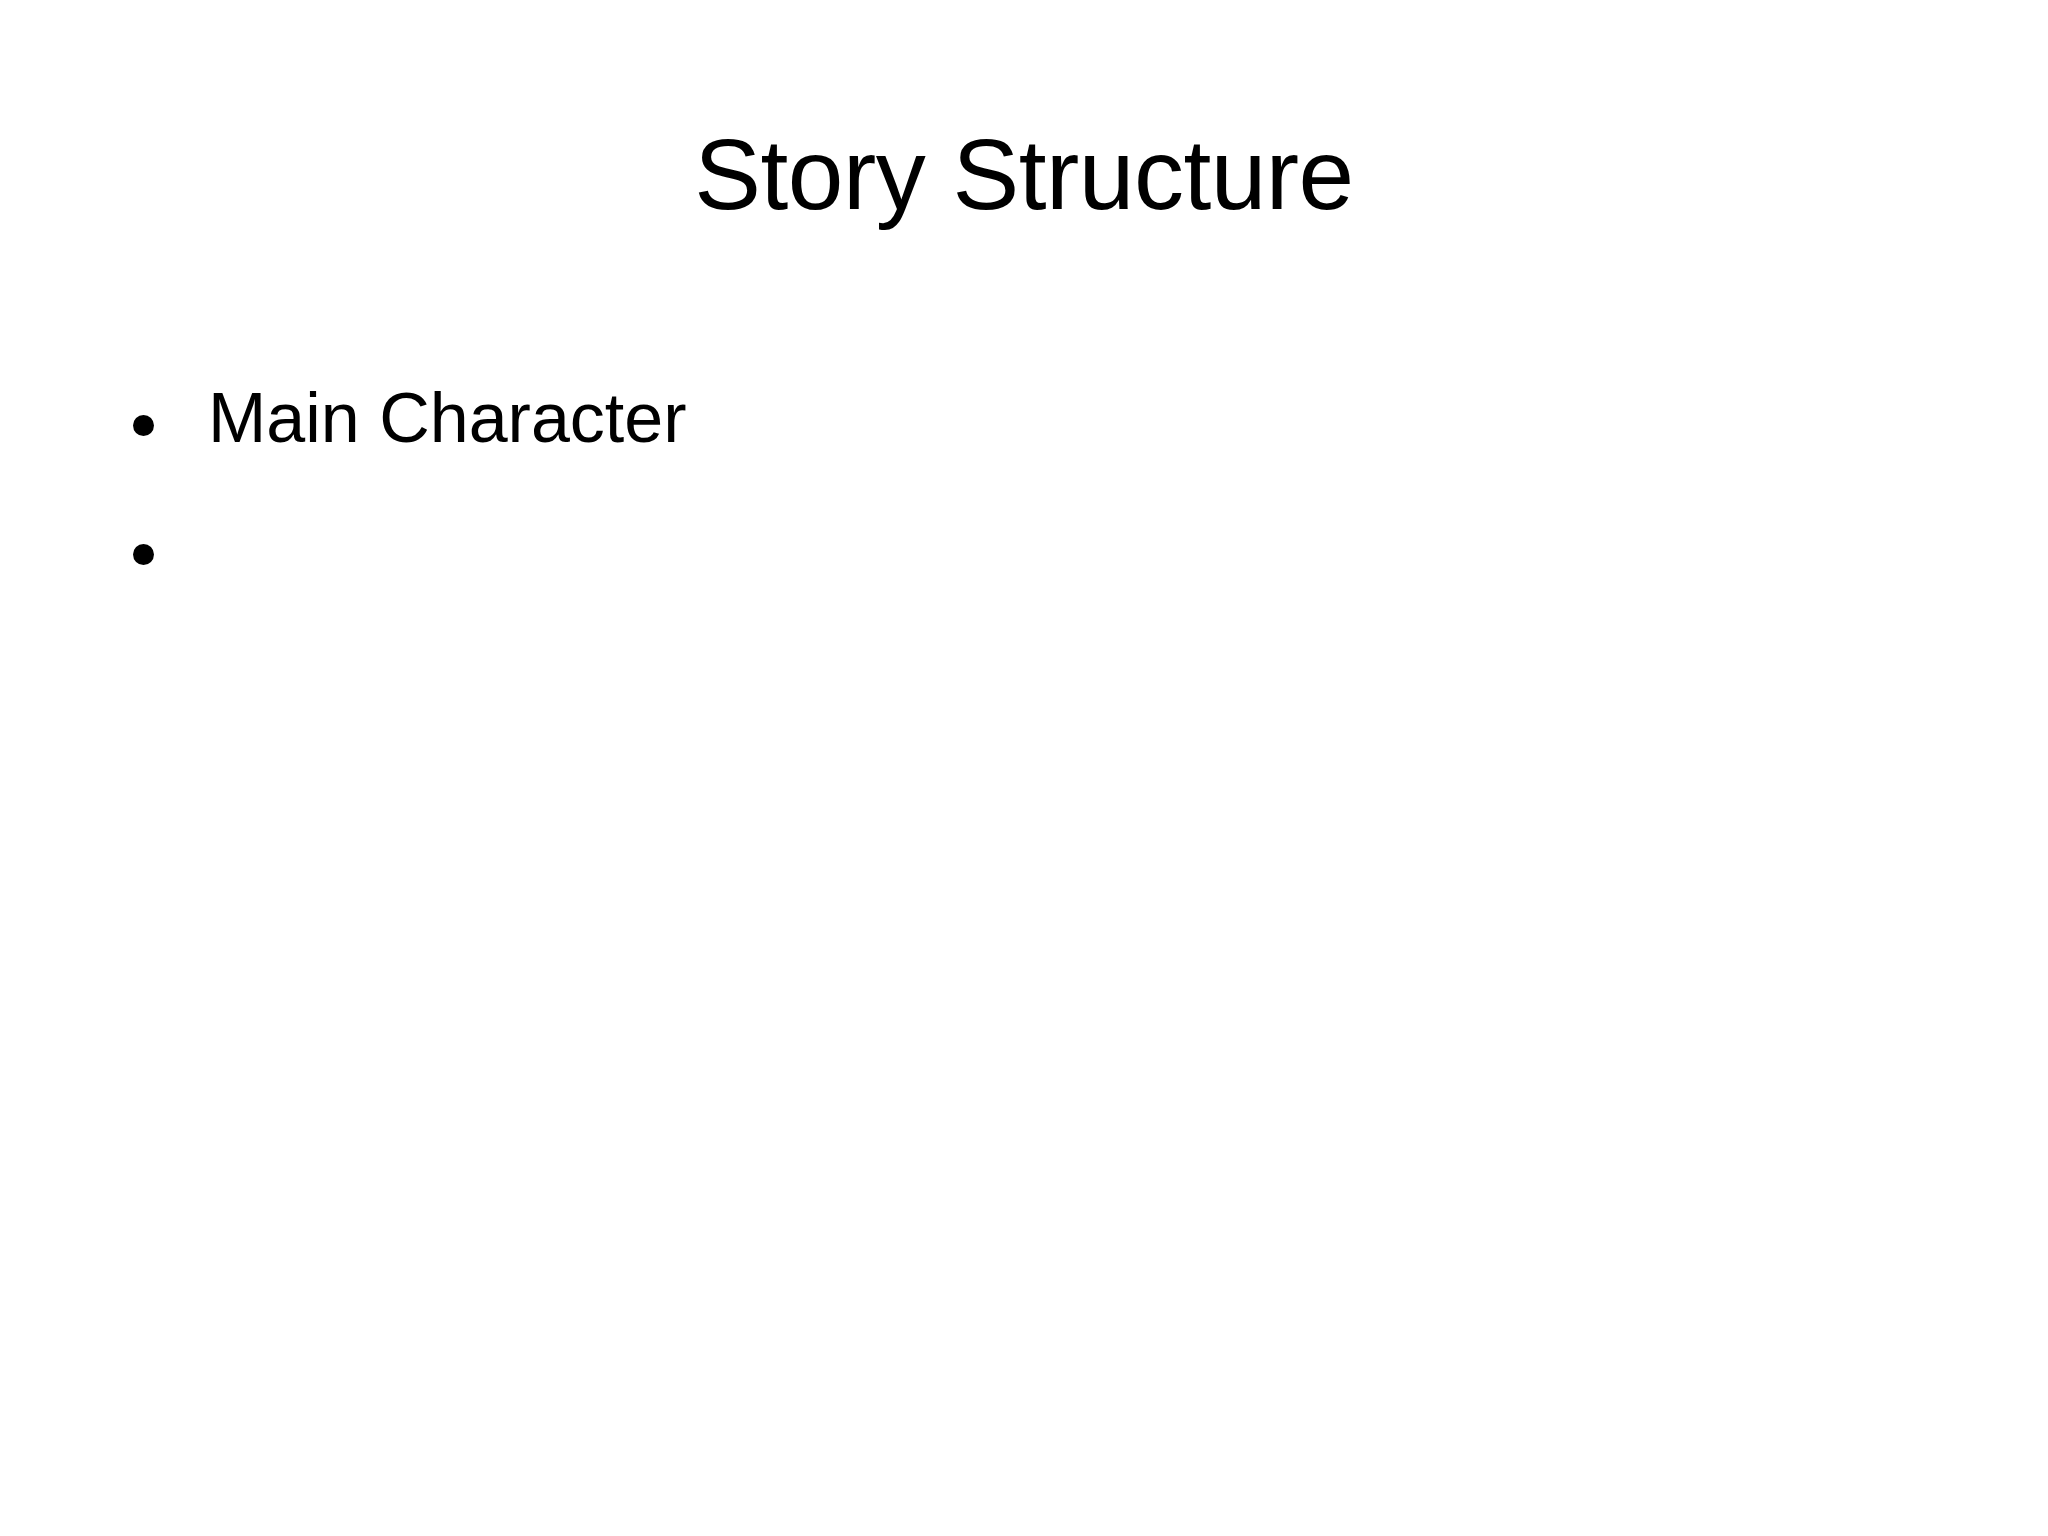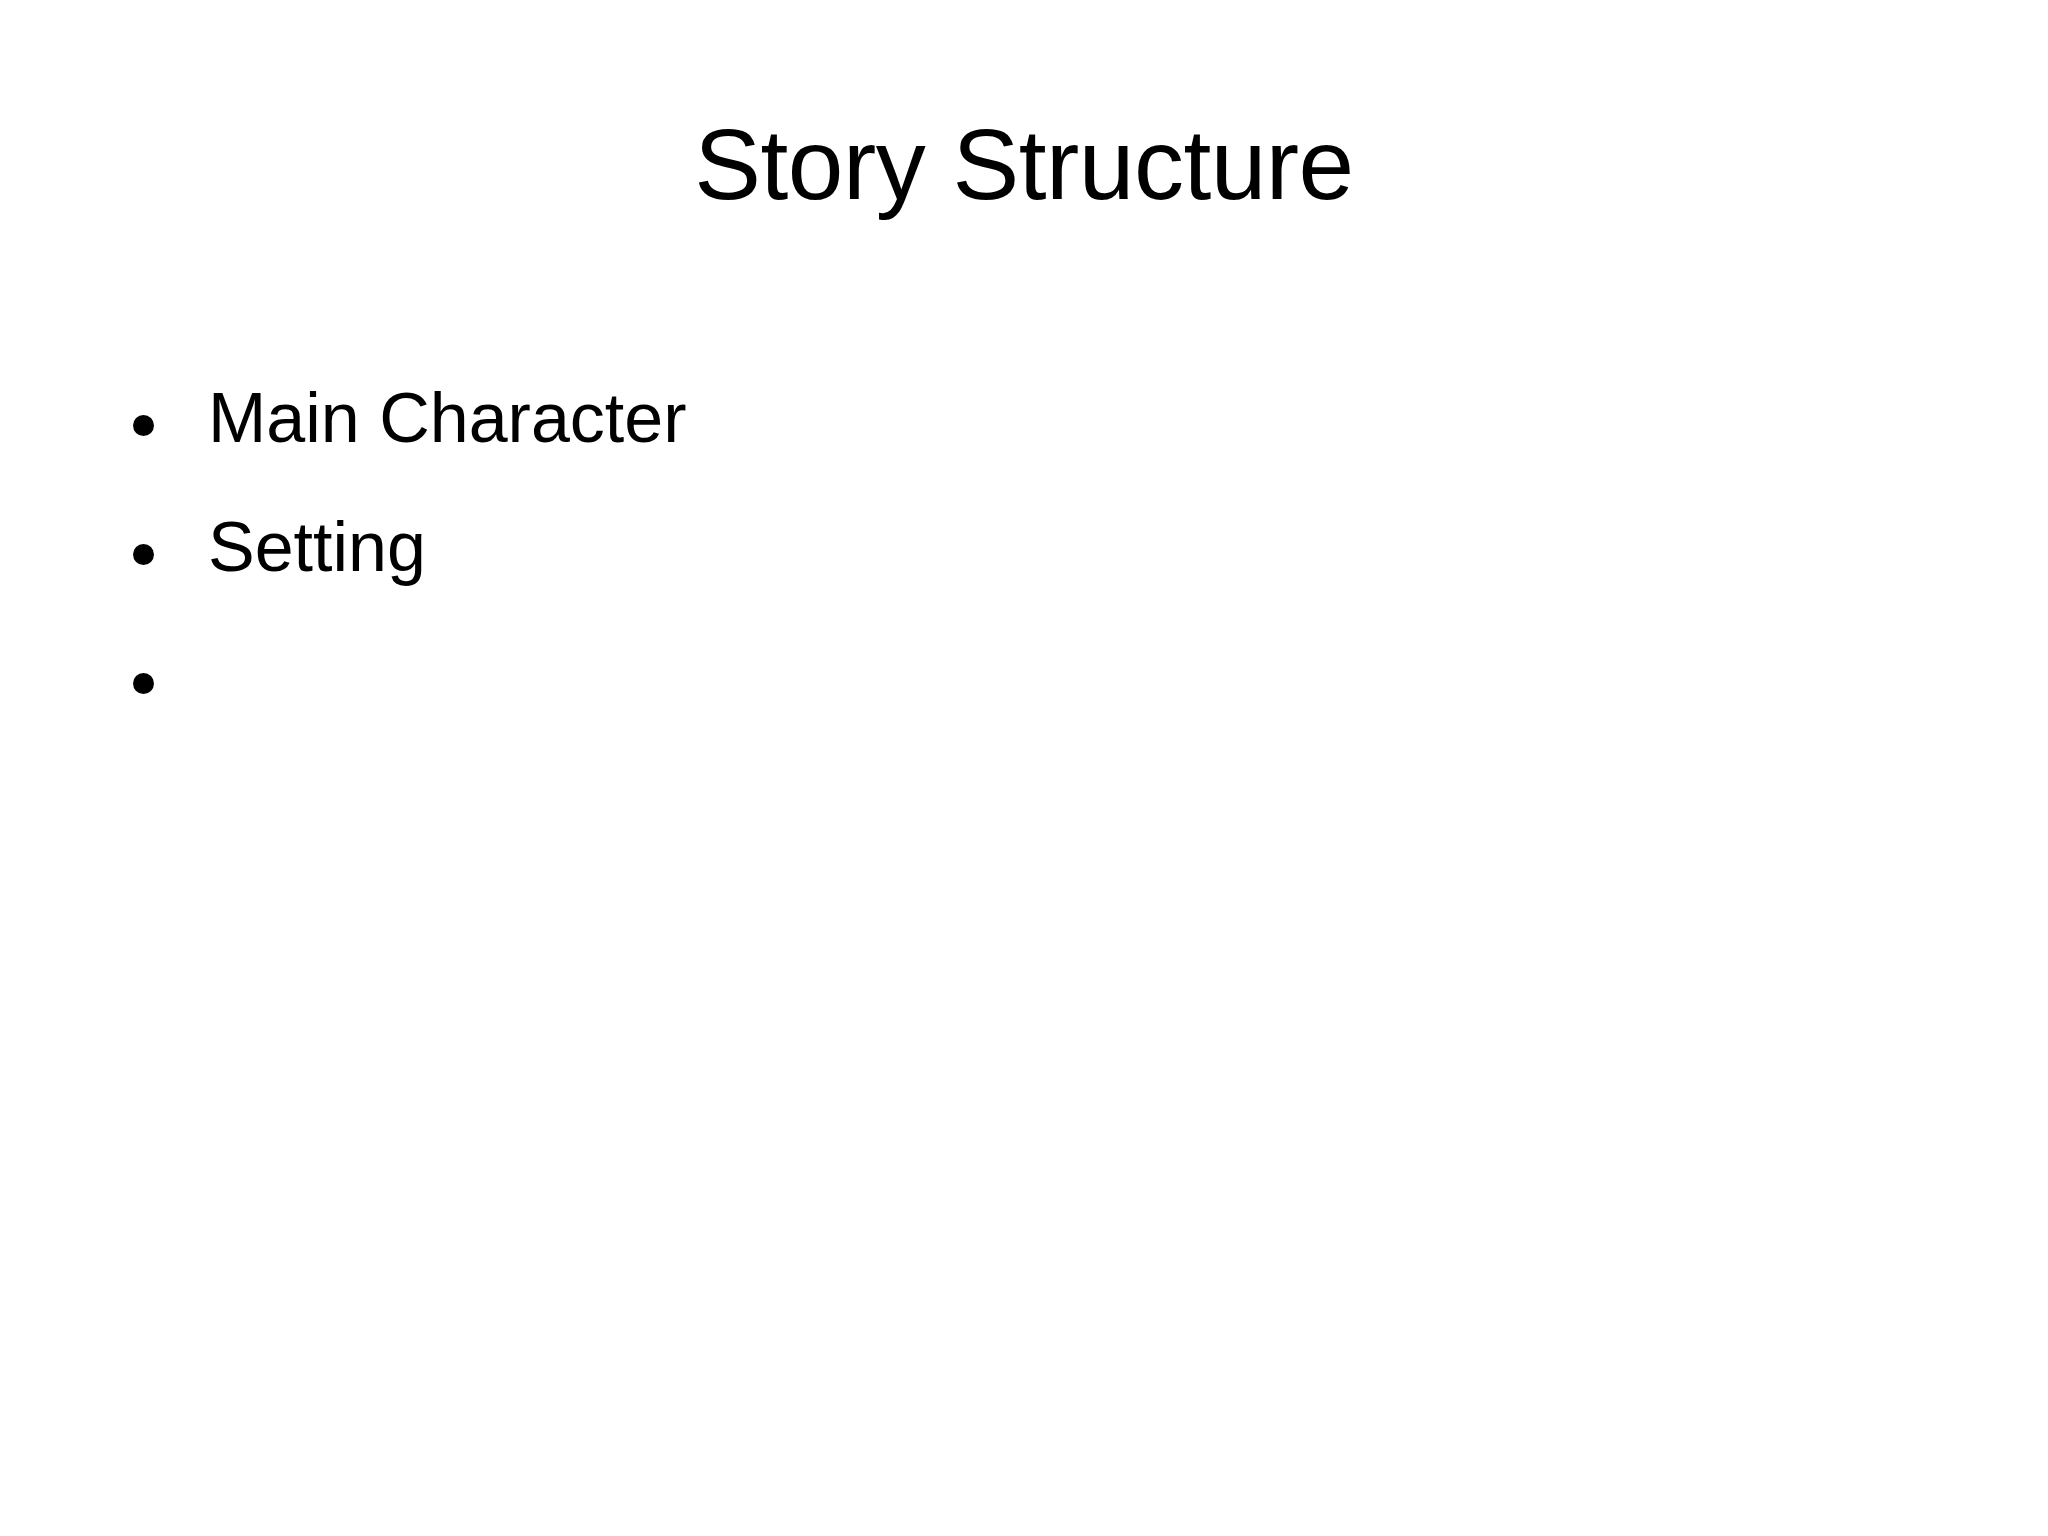--- a/index.html
+++ b/index.html
@@ -21,21 +21,21 @@
     width: 2048px;
     height: 1536px;
     background: #ffffff;
     box-sizing: border-box;
   }
 
   
   .slide-title {
     position: absolute;
     left: 0;
-    top: 108px;
+    top: 118px;
     width: 2048px;
     text-align: center;
     font-size: 100px;
     line-height: 112px;
     font-weight: 400;
     color: #000000;
     letter-spacing: -0.5px;
     white-space: nowrap;
   }
 
@@ -84,24 +84,20 @@
 
   <div class="slide-title">Story Structure</div>
 
   <ul class="body-list">
 
     <li class="bullet-item">
       <span class="bullet-marker"></span>
       <span class="bullet-text">Main Character</span>
     </li>
 
-    <li class="bullet-item">
-      <span class="bullet-marker"></span>
-      <span class="bullet-text">Setting</span>
-    </li>
 
     <li class="bullet-item">
       <span class="bullet-marker"></span>
     </li>
 
   </ul>
 
 </div>
 
 </body></html>

